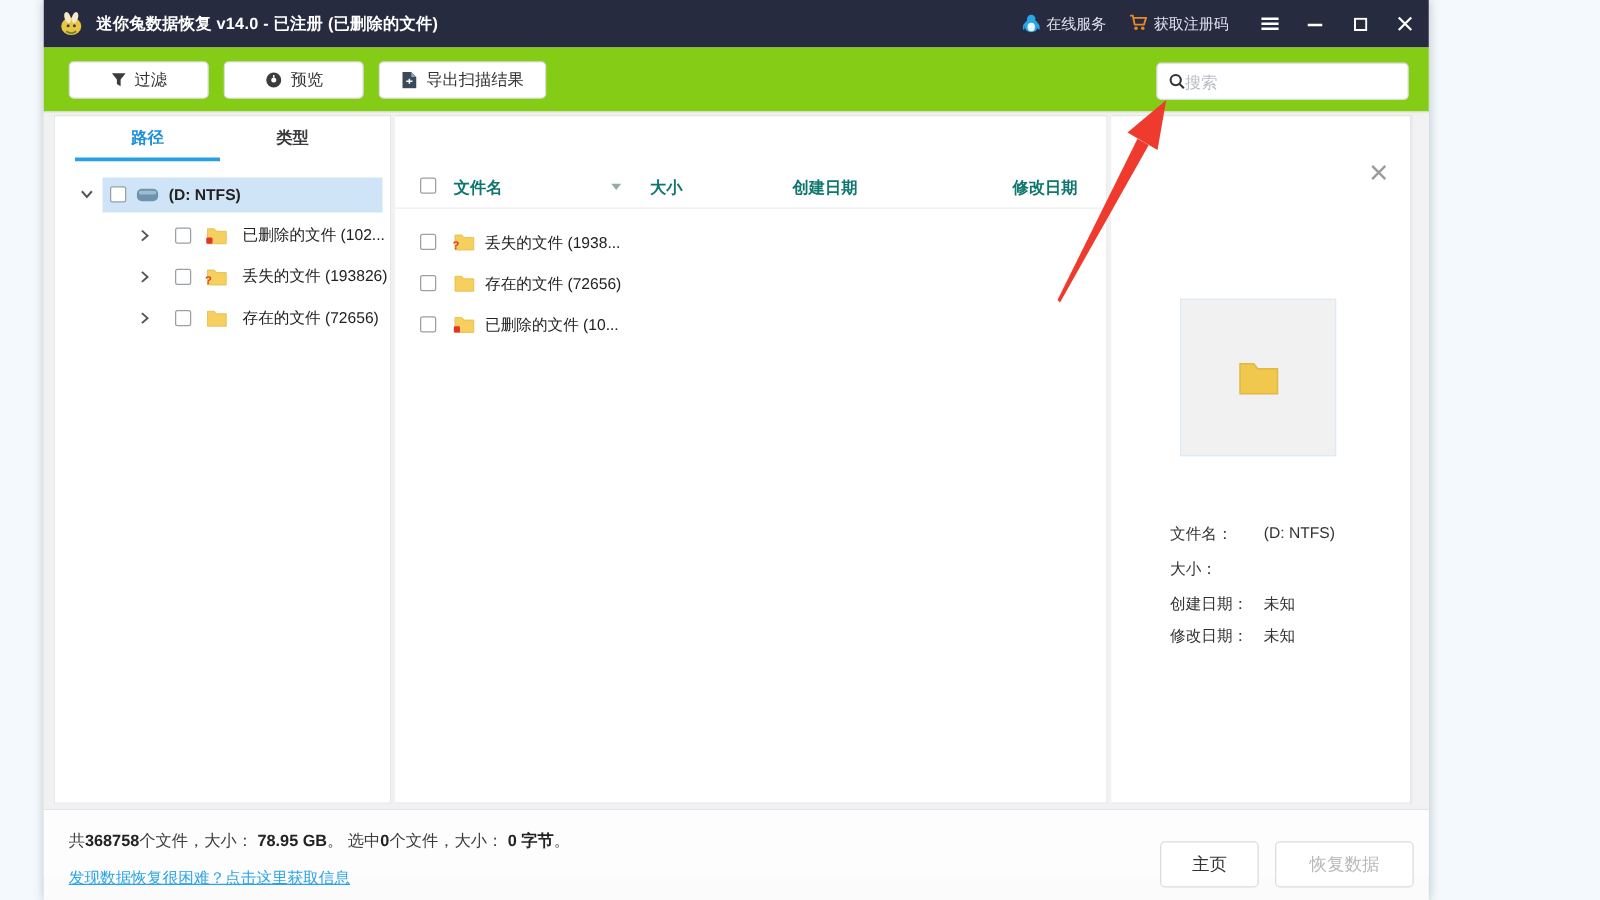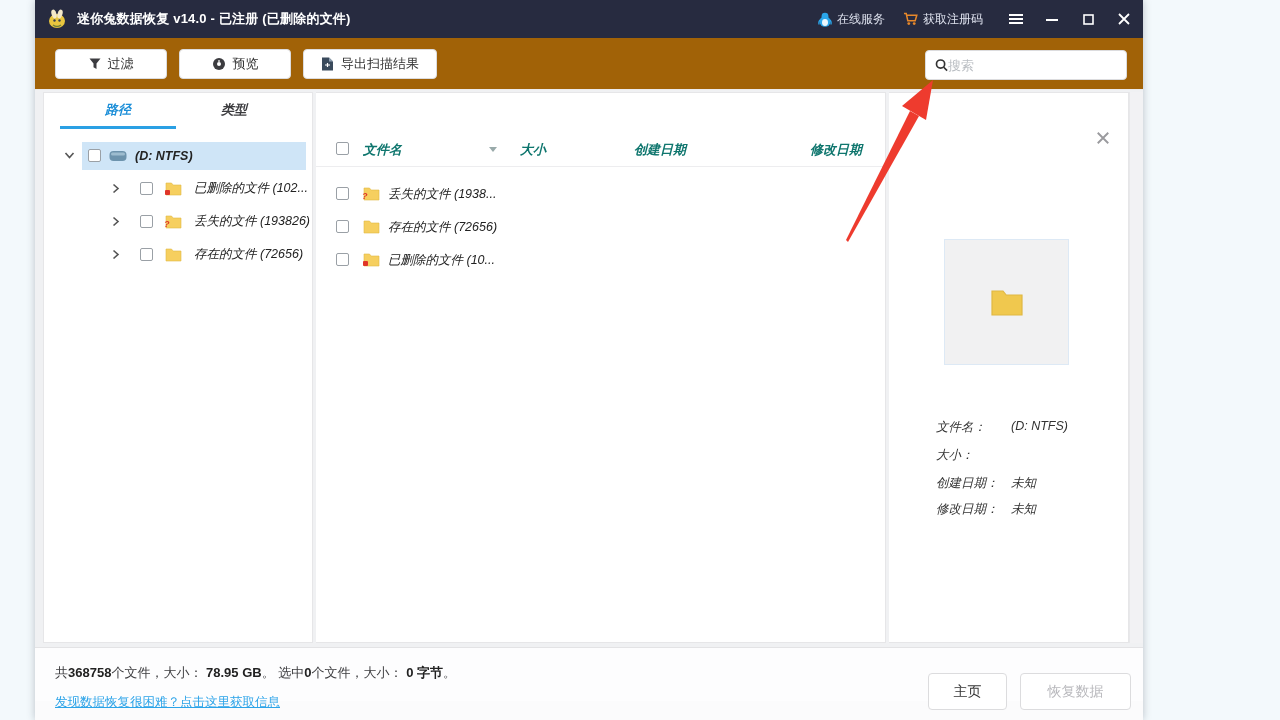--- a/index.html
+++ b/index.html
@@ -8,42 +8,42 @@
 
   .window { position:absolute; left:35px; top:0; width:1108px; height:720px;
             background:#fbfbfc; box-shadow:0 0 8px rgba(40,50,70,.28); }
 
   
   .titlebar { position:absolute; top:0; left:0; right:0; height:38px; background:#272b40;
               display:flex; align-items:center; padding:0 12px; color:#fff; }
   .app-logo { width:20px; height:20px; flex:0 0 20px; }
   .app-title { font-size:13px; font-weight:bold; margin-left:10px; letter-spacing:.2px; }
   .tb-right { margin-left:auto; display:flex; align-items:center; gap:18px; }
-  .tb-link { display:flex; align-items:center; gap:5px; font-size:12px; color:#dfe3ef; cursor:pointer; }
+  .tb-link { display:flex; align-items:flex-start; gap:5px; font-size:12px; color:#dfe3ef; cursor:pointer; }
   .winctl { display:flex; align-items:center; gap:22px; margin-left:8px; }
   .winctl .wbtn { width:14px; height:14px; display:flex; align-items:center; justify-content:center; cursor:pointer; }
 
   
-  .toolbar { position:absolute; top:38px; left:0; right:0; height:52px; background:#a16207;
+  .toolbar { position:absolute; top:38px; left:0; right:0; height:52px; background:#84cc16;
              border-bottom:1px solid #ebebed; }
   .tool-btn { position:absolute; top:11px; height:30px; border:1px solid #dcdcde; border-radius:4px;
               background:#fff; display:flex; align-items:center; justify-content:center; gap:7px;
               font-size:13px; color:#333; cursor:pointer; }
   .btn-filter { left:20px; width:112px; }
   .btn-preview { left:144px; width:112px; }
   .btn-export { left:268px; width:134px; }
   .searchbox { position:absolute; left:890px; top:12px; width:202px; height:30px;
                border:1px solid #dcdcde; border-radius:4px; background:#fff;
                display:flex; align-items:center; padding:0 9px; gap:0; }
   .searchbox input { border:none; outline:none; width:100%; font-size:13px; color:#333;
                      font-family:"Liberation Sans", sans-serif; background:transparent; }
   .searchbox input::placeholder { color:#b9bdc2; }
 
   
-  .content { position:absolute; top:90px; left:0; right:0; height:557px; background:#f0f1f3;font-style:italic; }
+  .content { position:absolute; top:90px; left:0; right:0; height:557px; background:#f0f1f3; }
   .panel { position:absolute; top:2px; bottom:4px; background:#fff; border:1px solid #e6e6e8; }
   .panel-left { left:8px; width:270px; }
   .panel-center { left:281px; width:570px; border-left:none; }
   .panel-right { left:854px; width:240px; border-left:none; }
   .right-gutter { position:absolute; top:2px; bottom:4px; right:0; width:14px;
                   background:#f2f2f4; border-left:1px solid #e8e8ea; }
 
   
   .tabs { display:flex; height:36px; padding-left:16px; }
   .tab { width:116px; text-align:center; line-height:34px; font-size:13px; font-weight:bold;

